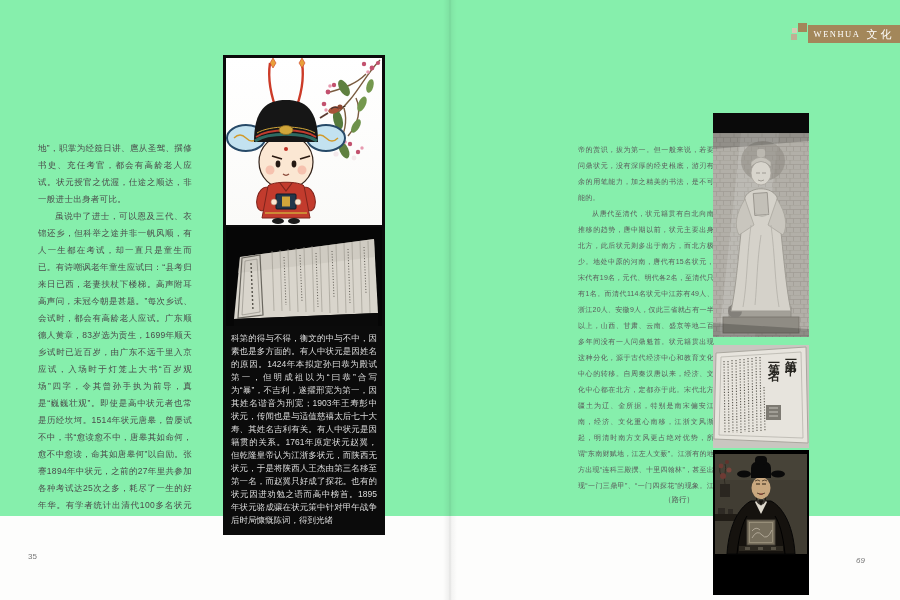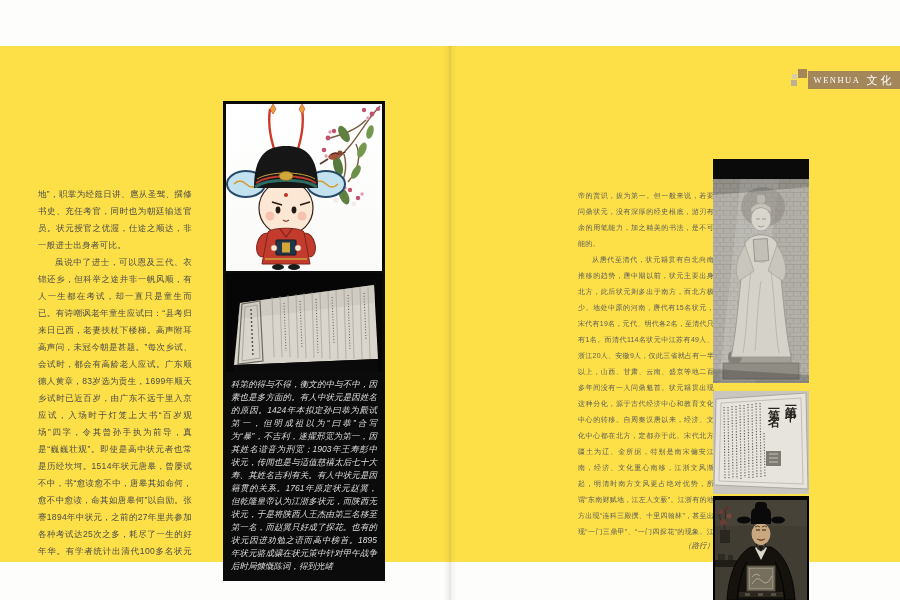--- a/index.html
+++ b/index.html
@@ -1,18 +1,18 @@
 <!DOCTYPE html>
 <html><head>
 <meta charset="utf-8">
 <style>
   html,body{margin:0;padding:0;}
   body{width:900px;height:600px;background:#fdfdfc;overflow:hidden;
        font-family:"Liberation Sans",sans-serif;}
-  .spread{position:relative;width:900px;height:516px;background:#fde047;margin-top:46px;}
+  .spread{position:relative;width:900px;height:516px;background:#86efac;}
 
   
   .gutter{position:absolute;left:443px;top:0;width:14px;height:600px;
     background:linear-gradient(to right,rgba(0,0,0,0) 0%,rgba(0,0,0,.05) 40%,
       rgba(0,0,0,.10) 50%,rgba(0,0,0,.04) 62%,rgba(0,0,0,0) 100%);}
 
   
   .hdr-bar{position:absolute;left:808px;top:25px;width:92px;height:18px;
     background:#a3875a;color:#fff;display:flex;align-items:center;justify-content:center;
     font-family:"Liberation Serif",serif;font-size:8.5px;letter-spacing:1.5px;}
@@ -28,29 +28,29 @@
     word-break:break-all;letter-spacing:.3px;}
   .ltext p{margin:0;}
   .ind{text-indent:2em;}
 
   
   .feature{position:absolute;left:223px;top:55px;width:162px;height:480px;
     background:#0b0b0b;box-sizing:border-box;padding:3px;}
   .mascot{width:156px;height:167px;background:linear-gradient(#ffffff,#fafaf8);overflow:hidden;}
   .exam{width:156px;height:99px;margin-top:2px;background:#060606;overflow:hidden;}
   .cap{margin:6px 2px 0 2px;padding:0 3px;font-size:8.5px;line-height:13px;color:#dcdcdc;
-    text-align:justify;word-break:break-all;font-style:italic;}
+    text-align:justify;word-break:break-all;}
 
   
   .rtext{position:absolute;left:578px;top:142px;width:136px;height:352px;overflow:hidden;
     font-size:7px;line-height:16px;color:#5a5a5a;text-align:justify;
     word-break:break-all;letter-spacing:.2px;}
   .rtext p{margin:0;}
   .byline{position:absolute;left:578px;top:495px;width:136px;text-align:right;
-    box-sizing:border-box;font-size:7.5px;color:#555;font-style:italic;}
+    padding-right:20px;box-sizing:border-box;font-size:7.5px;color:#555;}
 
   
   .statue{position:absolute;left:713px;top:113px;width:96px;height:224px;background:#000;}
   .statue .bar{width:96px;height:20px;background:#0a0a0a;}
   .placard{position:absolute;left:713px;top:345px;width:96px;height:103px;}
   .placard .vcol{position:absolute;writing-mode:vertical-rl;font-family:"Liberation Serif",serif;
     font-weight:bold;color:#26241f;font-size:12px;letter-spacing:3px;}
   .vcol1{right:10px;top:5px;}
   .vcol2{right:27px;top:8px;}
   .portrait{position:absolute;left:713px;top:450px;width:96px;height:145px;background:#000;}
@@ -68,21 +68,21 @@
 
   <i class="sq sq1"></i>
   <i class="sq sq2"></i>
   <i class="sq sq3"></i>
   <div class="hdr-bar">
     <span>WENHUA</span>
     <span class="zh">文化</span>
   </div>
 
   <div class="ltext">
-    <p>地”，职掌为经筵日讲、扈从圣驾、撰修书史、充任考官，同时也为朝廷输送官员。状元授官之优渥，仕途之顺达，非一般进士出身者可比。</p>
+    <p>地”，职掌为经筵日讲、扈从圣驾、撰修书史、充任考官，都会有高龄老人应试。状元授官之优渥，仕途之顺达，非一般进士出身者可比。</p>
     <p class="ind">虽说中了进士，可以恩及三代、衣锦还乡，但科举之途并非一帆风顺，有人一生都在考试，却一直只是童生而已。有诗嘲讽老年童生应试曰：“县考归来日已西，老妻扶杖下楼梯。高声附耳高声问，未冠今朝是甚题。”每次乡试、会试时，都会有高龄老人应试。广东顺德人黄章，83岁选为贡生，1699年顺天乡试时已近百岁，由广东不远千里入京应试，入场时于灯笼上大书“百岁观场”四字，令其曾孙手执为前导，真是“巍巍壮观”。即使是高中状元者也常是历经坎坷。1514年状元唐皋，曾屡试不中，书“愈读愈不中，唐皋其如命何，愈不中愈读，命其如唐皋何”以自励。张謇1894年中状元，之前的27年里共参加各种考试达25次之多，耗尽了一生的好年华。有学者统计出清代100多名状元的平均年龄在35岁左右，从应童试开始，多数人也是经历了近20年的考试。有的状元及第时已是花甲之年，有的中状元不久就去世了。这些还算是幸运之人，最终达到了科举之巅。科举时代皓首穷经、终生不得一第者，更是千千万万，不可胜数。</p>
   </div>
 
   <div class="feature">
     <div class="mascot">
       <svg width="156" height="167" viewBox="0 0 156 167">
 
         <g transform="translate(88,0)">
           <path d="M66,2 C50,18 42,40 20,58 M52,16 C42,26 30,30 16,34 M42,40 C48,54 44,66 34,78 M30,50 C34,64 30,78 22,90" stroke="#7a5c40" stroke-width="1.4" fill="none"></path>
           <ellipse cx="30" cy="30" rx="4.5" ry="9" fill="#5f8040" transform="rotate(-30 30 30)"></ellipse>

